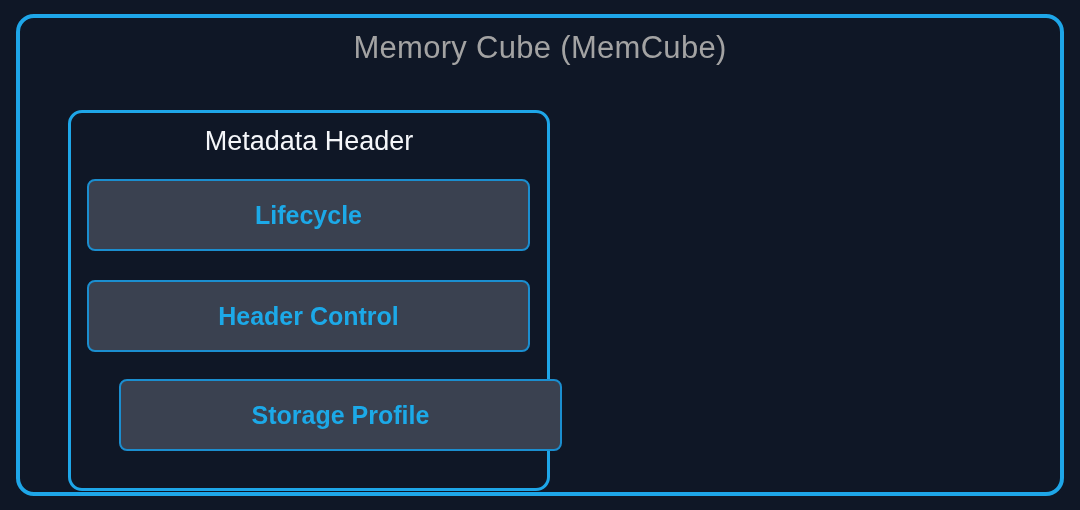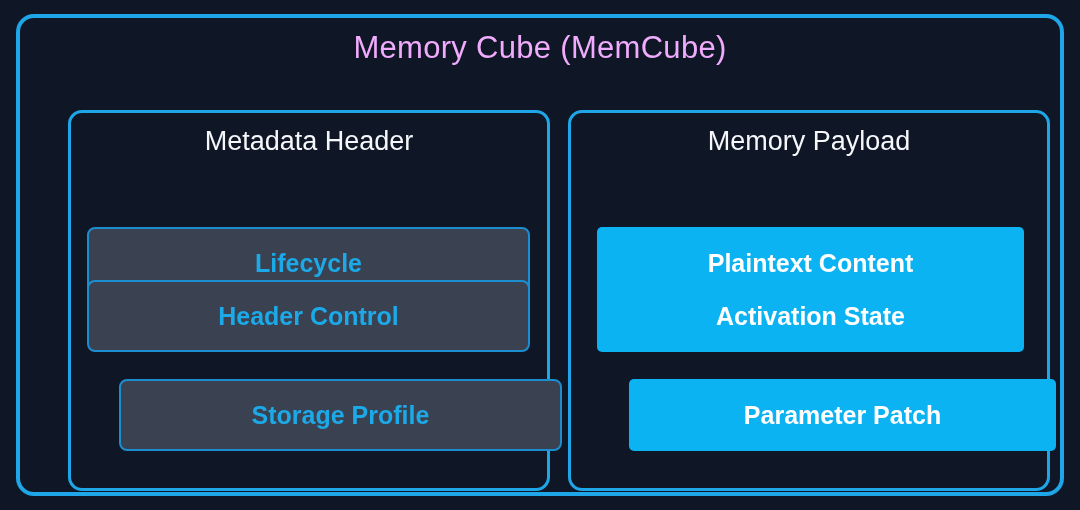--- a/index.html
+++ b/index.html
@@ -25,21 +25,21 @@
     height: 474px;
     border: 4px solid #1ea6e8;
     border-radius: 18px;
   }
   .main-title {
     position: absolute;
     left: 0;
     top: 30px;
     width: 1080px;
     text-align: center;
-    color: #f0abfc;
+    color: #a3a3a3;
     font-size: 31px;
     font-weight: 400;
     letter-spacing: 0.3px;
   }
   .section {
     position: absolute;
     top: 92px;
     width: 476px;
     height: 375px;
     border: 3px solid #1ea6e8;
@@ -61,21 +61,21 @@
   .chip {
     position: absolute;
     height: 72px;
     display: flex;
     align-items: center;
     justify-content: center;
     font-size: 25px;
     font-weight: 700;
     box-sizing: border-box;
   }
-  .chip.row-0 { top: 66px; margin-top: 48px; }
+  .chip.row-0 { top: 66px; }
   .chip.row-1 { top: 167px; }
   .chip.row-2 { top: 266px; margin-left: 32px; }
   .chip.gray {
     left: 16px;
     width: 443px;
     background: #3a4150;
     border: 2px solid #1b8ecf;
     border-radius: 8px;
     color: #1ca9e8;
   }
@@ -95,24 +95,18 @@
 
   <div class="outer-box">
 
     <div class="section left">
       <div class="section-title">Metadata Header</div>
       <div class="chip gray row-0">Lifecycle</div>
       <div class="chip gray row-1">Header Control</div>
       <div class="chip gray row-2">Storage Profile</div>
     </div>
 
-    <div class="section right">
-      <div class="section-title">Memory Payload</div>
-      <div class="chip cyan row-0">Plaintext Content</div>
-      <div class="chip cyan row-1">Activation State</div>
-      <div class="chip cyan row-2">Parameter Patch</div>
-    </div>
 
   </div>
 
   <div class="main-title">Memory Cube (MemCube)</div>
 
 </div>
 
 </body></html>

